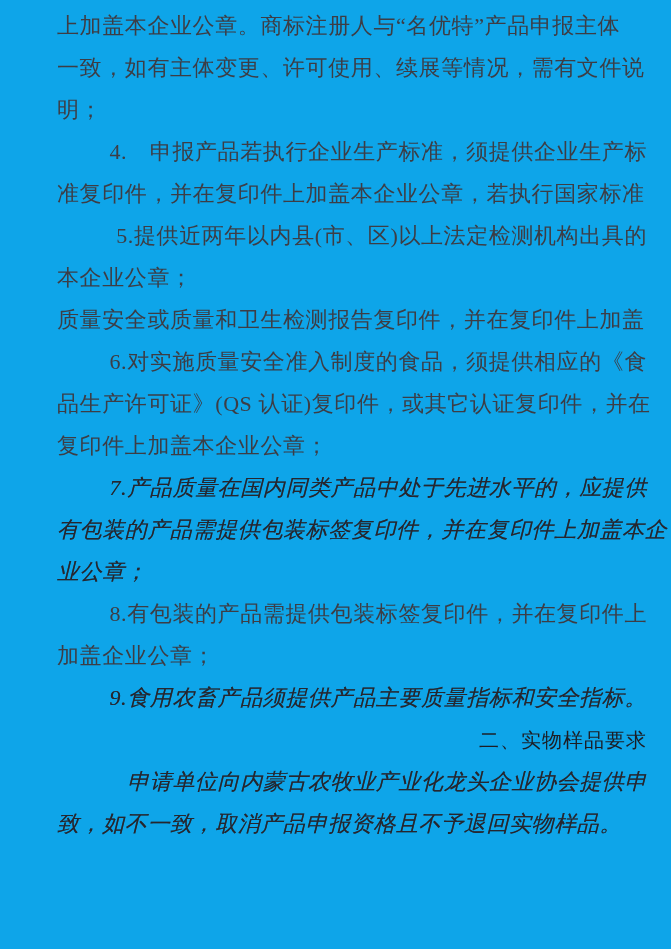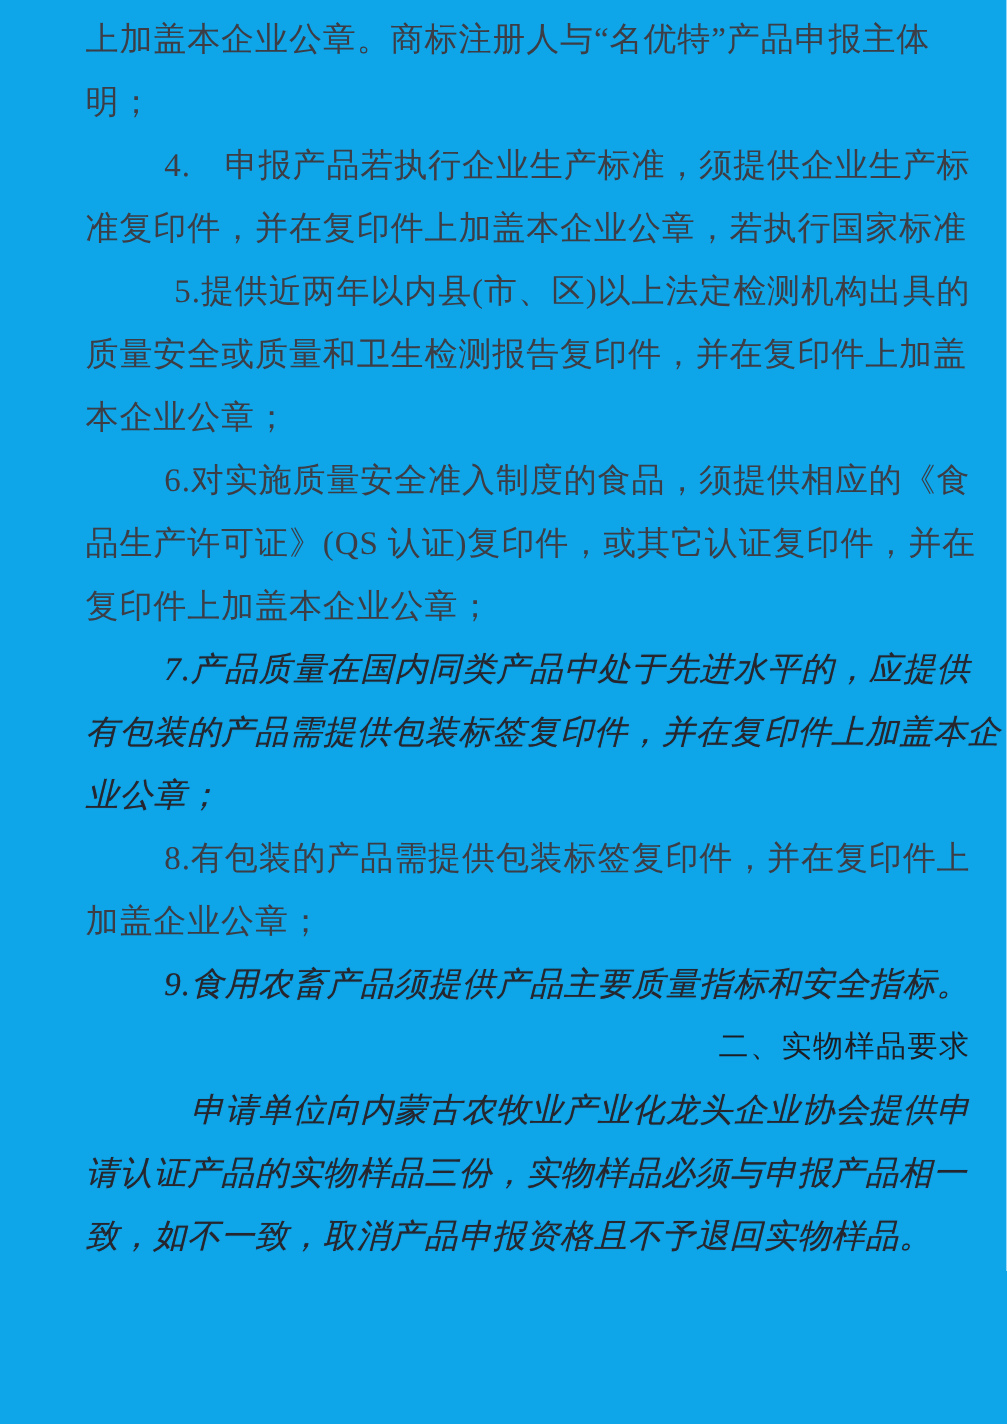--- a/index.html
+++ b/index.html
@@ -45,33 +45,33 @@
   }
   
   .content { -webkit-font-smoothing: antialiased; }
 </style>
 </head>
 <body>
 
 <div class="page">
   <div class="content">
     <div class="line tone-m">上加盖本企业公章。商标注册人与“名优特”产品申报主体</div>
+    <div class="line tone-m">一致，如有主体变更、许可使用、续展等情况，需有文件说</div>
     <div class="line tone-m">明；</div>
     <div class="line tone-m ind">4.　申报产品若执行企业生产标准，须提供企业生产标</div>
     <div class="line tone-m">准复印件，并在复印件上加盖本企业公章，若执行国家标准</div>
     <div class="line tone-m ind">5.提供近两年以内县(市、区)以上法定检测机构出具的</div>
+    <div class="line tone-m">本企业公章；</div>
     <div class="line tone-m">质量安全或质量和卫生检测报告复印件，并在复印件上加盖</div>
-    <div class="line tone-m">本企业公章；</div>
     <div class="line tone-m ind">6.对实施质量安全准入制度的食品，须提供相应的《食</div>
     <div class="line tone-m">品生产许可证》(QS 认证)复印件，或其它认证复印件，并在</div>
     <div class="line tone-m">复印件上加盖本企业公章；</div>
     <div class="line tone-d ind">7.产品质量在国内同类产品中处于先进水平的，应提供</div>
     <div class="line tone-d">有包装的产品需提供包装标签复印件，并在复印件上加盖本企</div>
     <div class="line tone-d">业公章；</div>
     <div class="line tone-m ind">8.有包装的产品需提供包装标签复印件，并在复印件上</div>
     <div class="line tone-m">加盖企业公章；</div>
     <div class="line tone-d ind">9.食用农畜产品须提供产品主要质量指标和安全指标。</div>
     <div class="line heading ind">二、实物样品要求</div>
     <div class="line tone-d ind">申请单位向内蒙古农牧业产业化龙头企业协会提供申</div>
-    <div class="line tone-d">请认证产品的实物样品三份，实物样品必须与申报产品相一</div>
     <div class="line tone-d">致，如不一致，取消产品申报资格且不予退回实物样品。</div>
   </div>
 </div>
 
 </body></html>

